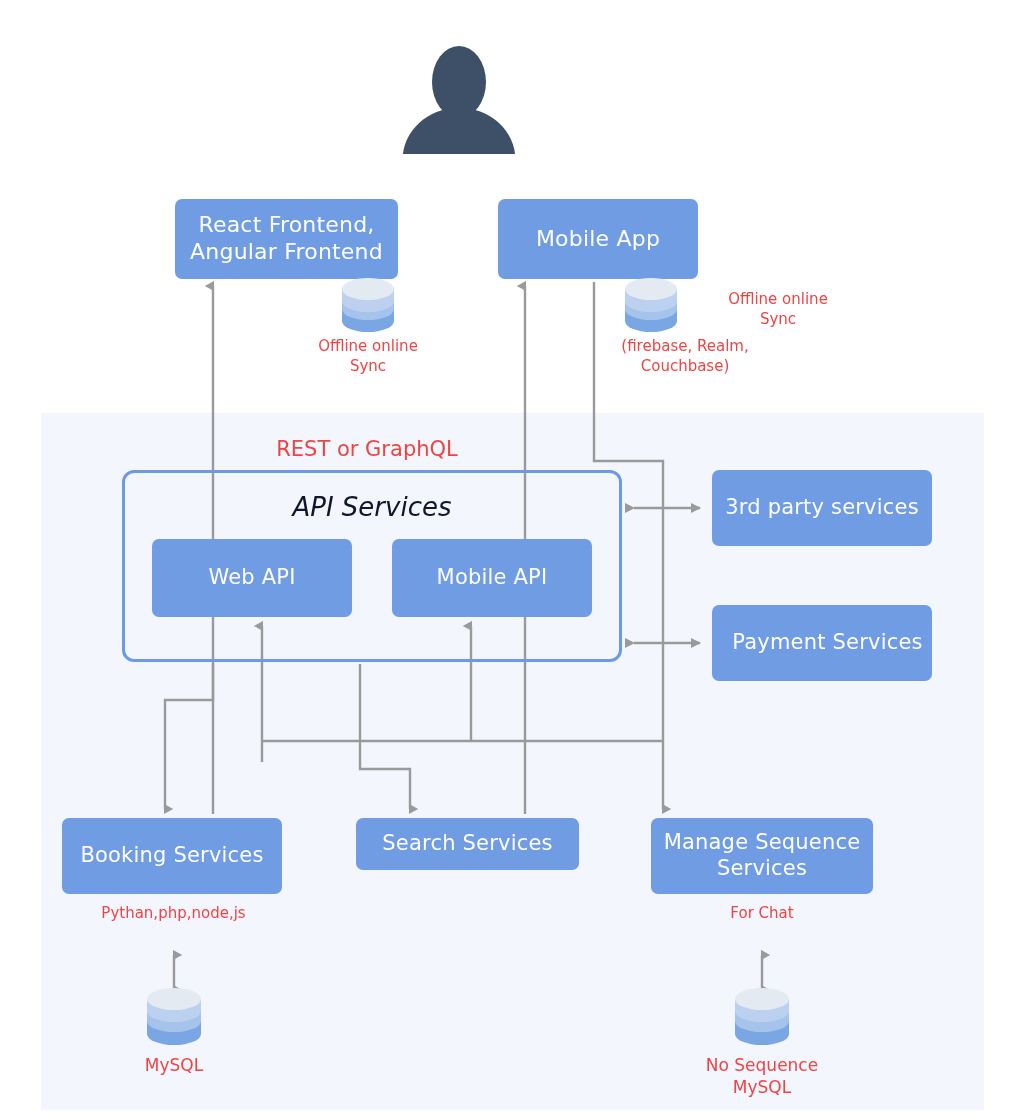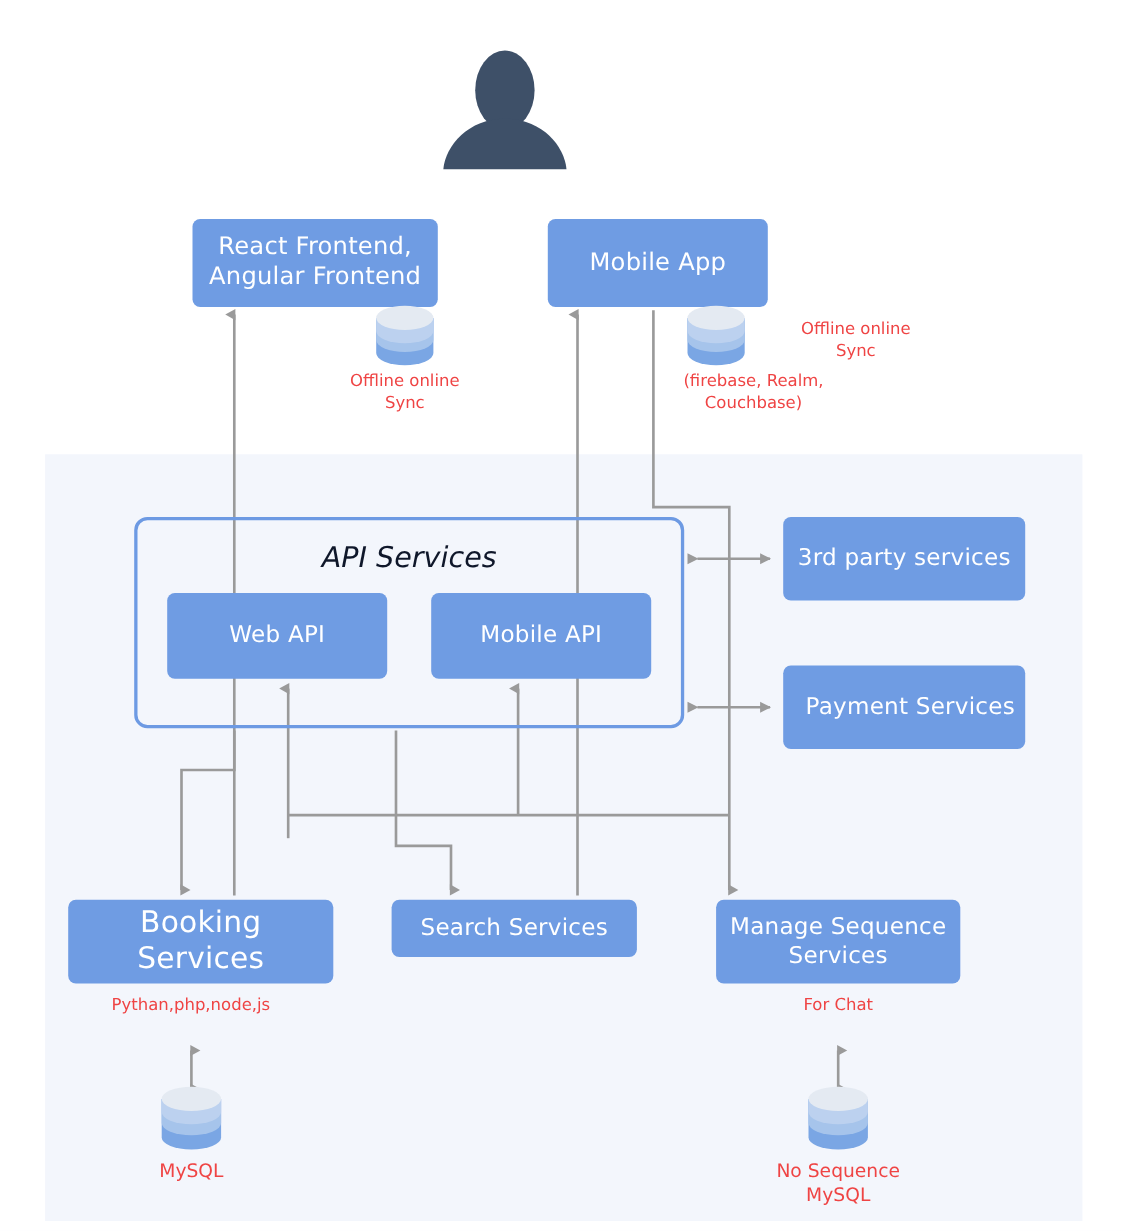--- a/index.html
+++ b/index.html
@@ -149,20 +149,23 @@
   </div>
   <div class="cap" style="left:688px;top:266px;width:180px;font-size:15px;text-align:center;">
     <span>Offline online</span><br>
     <span>Sync</span>
   </div>
   <div class="cap" style="left:595px;top:313px;width:180px;font-size:15px;">
     <span>(firebase, Realm,</span><br>
     <span>Couchbase)</span>
   </div>
 
+  <div class="cap" style="left:222px;top:412px;width:290px;font-size:21px;">
+    <span>REST or GraphQL</span>
+  </div>
 
   <div class="api-wrap"></div>
   <div class="api-title">
     <span>API Services</span>
   </div>
 
   <div class="node" style="left:152px;top:515px;width:200px;height:78px;font-size:21px;align-items:center;">
     <span>Web API</span>
   </div>
 
@@ -171,21 +174,21 @@
   </div>
 
   <div class="node" style="left:712px;top:446px;width:220px;height:76px;font-size:21px;">
     <span>3rd party services</span>
   </div>
 
   <div class="node" style="left:712px;top:581px;width:220px;height:76px;font-size:21px;padding-left:19px;">
     <span>Payment Services</span>
   </div>
 
-  <div class="node" style="left:62px;top:794px;width:241px;height:76px;font-size:27px;">
+  <div class="node" style="left:62px;top:794px;width:220px;height:76px;font-size:21px;">
     <span>Booking Services</span>
   </div>
   <div class="cap" style="left:62px;top:880px;width:223px;font-size:15px;">
     <span>Pythan,php,node,js</span>
   </div>
 
   <div class="node" style="left:356px;top:794px;width:223px;height:52px;font-size:21px;text-align:right;">
     <span>Search Services</span>
   </div>
 

